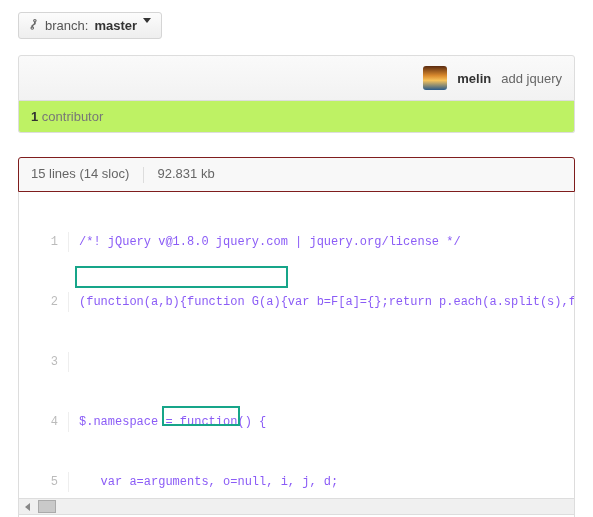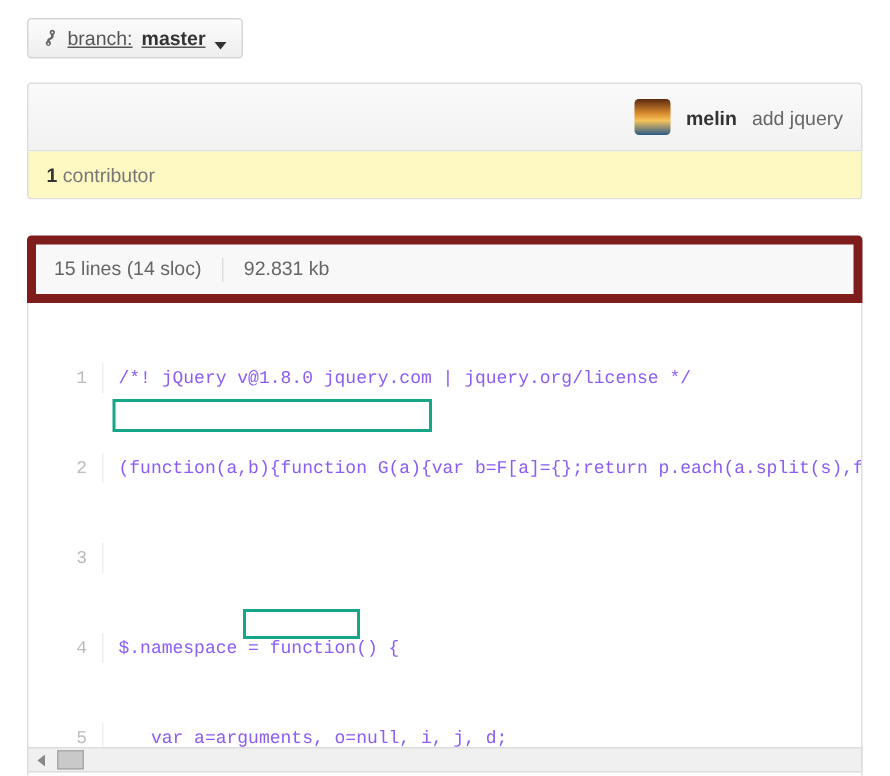--- a/index.html
+++ b/index.html
@@ -14,30 +14,29 @@
       position: relative;
     }
     .topbar {
       display: flex;
       align-items: center;
       gap: 8px;
       padding: 12px 18px 8px 18px;
     }
     .branch-btn {
       display: inline-flex;
-      align-items: flex-end;
+      align-items: flex-start;
       gap: 6px;
       background: linear-gradient(#fcfcfc,#eee);
       border: 1px solid #d5d5d5;
       border-radius: 3px;
       padding: 5px 10px;
       font-size: 13px;
       color: #555;
       cursor: pointer;
-      text-decoration: underline;
     }
     .branch-btn strong { color: #333; font-weight: bold; }
     .branch-icon { width: 10px; height: 14px; }
     .caret { width: 0; height: 0; border-left: 4px solid transparent; border-right: 4px solid transparent; border-top: 5px solid #333; display: inline-block; }
     .breadcrumbs {
       font-size: 18px;
       color: #999;
       white-space: nowrap;
       overflow: hidden;
     }
@@ -59,28 +58,28 @@
       background: linear-gradient(180deg,#5a2a0f 0%,#d98a2e 40%,#f6c25a 60%,#2a5a8a 100%);
     }
     .author { font-weight: bold; color: #333; }
     .timestamp { color: #999; }
     .commit-msg { color: #666; }
     .meta-box {
       margin: 0 18px;
       border: 1px solid #ddd;
       border-top: none;
       border-radius: 0 0 3px 3px;
-      background: #fef9c3;
+      background: #bef264;
       padding: 8px 12px;
       color: #777;
     }
     .meta-box strong { color: #333; }
     .fileinfo {
       margin: 24px 18px 0 18px;
-      border: 6px solid #7f1d1d;
+      border: 1px solid #7f1d1d;
       border-radius: 3px 3px 0 0;
       background: #f8f8f8;
       padding: 8px 12px;
       font-size: 13px;
       color: #666;
     }
     .fileinfo .divider { display:inline-block; border-left:1px solid #ddd; height:16px; vertical-align:middle; margin:0 10px; }
     .code-box {
       margin: 0 18px;
       border: 1px solid #ddd;

